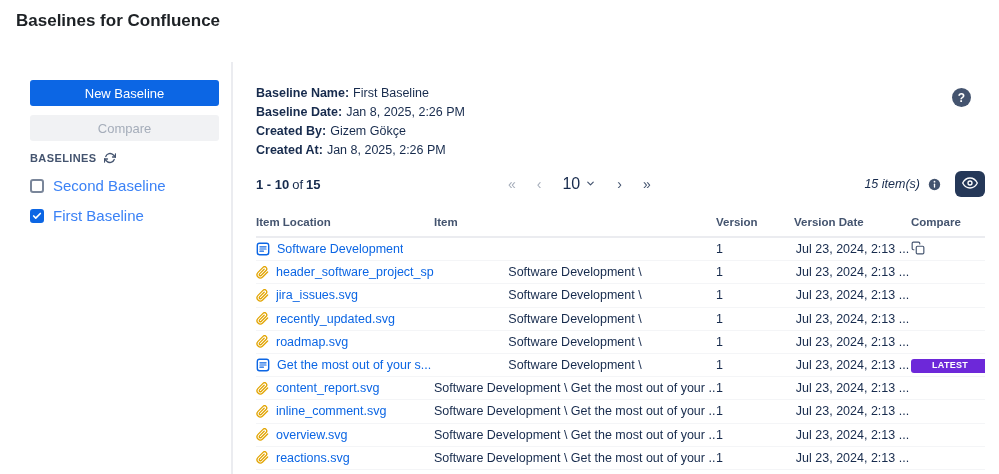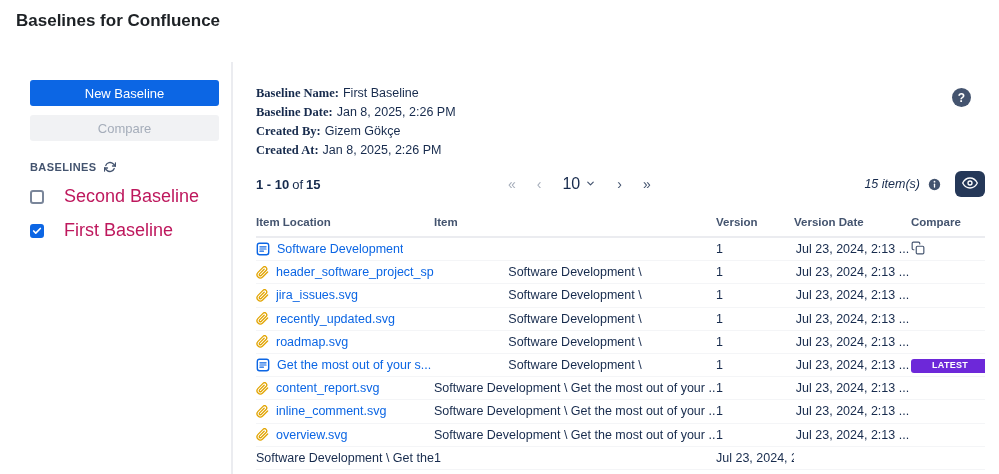--- a/index.html
+++ b/index.html
@@ -16,35 +16,35 @@
     font-size: 17px; font-weight: 700; color: #1D2125;
   }
   .layout { position: absolute; top: 62px; left: 0; right: 0; bottom: 0; display: flex; }
 
   
   .sidebar { width: 233px; border-right: 2px solid #EBECF0; padding: 18px 12px 0 30px; flex-shrink: 0; }
   .btn { display: flex; align-items: center; justify-content: center; width: 100%; height: 26px;
          border: none; border-radius: 3px; font-family: inherit; font-size: 13px; font-weight: 500; cursor: pointer; }
   .btn-primary { background: #0C66E4; color: #FFFFFF; }
   .btn-disabled { background: #F1F2F4; color: #A5ADBA; margin-top: 9px; cursor: default; }
-  .section-row { margin-top: 20px; display: flex; align-items: center; gap: 7px; }
+  .section-row { margin-top: 11px; display: flex; align-items: center; gap: 7px; }
   .section-label { font-size: 11px; font-weight: 700; color: #44546F; letter-spacing: 0.4px; }
   .refresh-icon { display: inline-flex; cursor: pointer; }
   .baseline-item { margin-top: 13px; display: flex; align-items: center; gap: 9px; }
   .checkbox { width: 14px; height: 14px; border: 2px solid #7A869A; border-radius: 3px; background: #FFFFFF;
               display: inline-flex; align-items: center; justify-content: center; cursor: pointer; flex-shrink: 0; }
   .checkbox svg { display: none; }
   .checkbox.checked { background: #0C66E4; border-color: #0C66E4; }
   .checkbox.checked svg { display: block; }
-  .baseline-link { font-size: 18px; color: #be185d; text-decoration: none; cursor: pointer; margin-left: 11px; }
+  .baseline-link { font-size: 15px; color: #3b82f6; text-decoration: none; cursor: pointer; }
 
   
   .main { flex: 1; padding: 22px 14px 0 23px; position: relative; }
   .detail-line { font-size: 12.5px; line-height: 19px; }
-  .detail-label { font-weight: 700; margin-right: 4px; font-family: Liberation Serif, serif; }
+  .detail-label { font-weight: 700; margin-right: 4px; }
   .help-btn { position: absolute; top: 26px; right: 28px; width: 19px; height: 19px; border-radius: 50%;
               background: #44546F; color: #FFFFFF; font-size: 12px; font-weight: 700;
               display: flex; align-items: center; justify-content: center; cursor: pointer; }
 
   
   .pagination { margin-top: 8px; height: 32px; display: flex; align-items: center; position: relative; }
   .range-text { font-size: 13px; font-weight: 700; }
   .range-text .of { font-weight: 400; margin: 0 3px; }
   .pager-controls { position: absolute; left: 252px; top: 50%; transform: translateY(-50%);
                     display: flex; align-items: center; gap: 21px; }
@@ -312,20 +312,28 @@
               </span>
       <a class="item-link" href="#">overview.svg</a>
     </div>
     <div class="td td-loc">Software Development \ Get the most out of your ...</div>
     <div class="td td-ver">1</div>
     <div class="td td-date">Jul 23, 2024, 2:13 ...</div>
     <div class="td td-cmp"></div>
   </div>
 
   <div class="trow">
+    <div class="td td-item">
+      <span class="row-icon">
+                <svg viewBox="0 0 24 24" width="13" height="13" fill="none" stroke="#E2A400" stroke-width="2.4" stroke-linecap="round" stroke-linejoin="round">
+                  <path d="M21.44 11.05l-9.19 9.19a6 6 0 0 1-8.49-8.49l9.19-9.19a4 4 0 0 1 5.66 5.66l-9.2 9.19a2 2 0 0 1-2.83-2.83l8.49-8.48"></path>
+                </svg>
+              </span>
+      <a class="item-link" href="#">reactions.svg</a>
+    </div>
     <div class="td td-loc">Software Development \ Get the most out of your ...</div>
     <div class="td td-ver">1</div>
     <div class="td td-date">Jul 23, 2024, 2:13 ...</div>
     <div class="td td-cmp"></div>
   </div>
 </div>
     </div>
 
   </main>
 </div>

